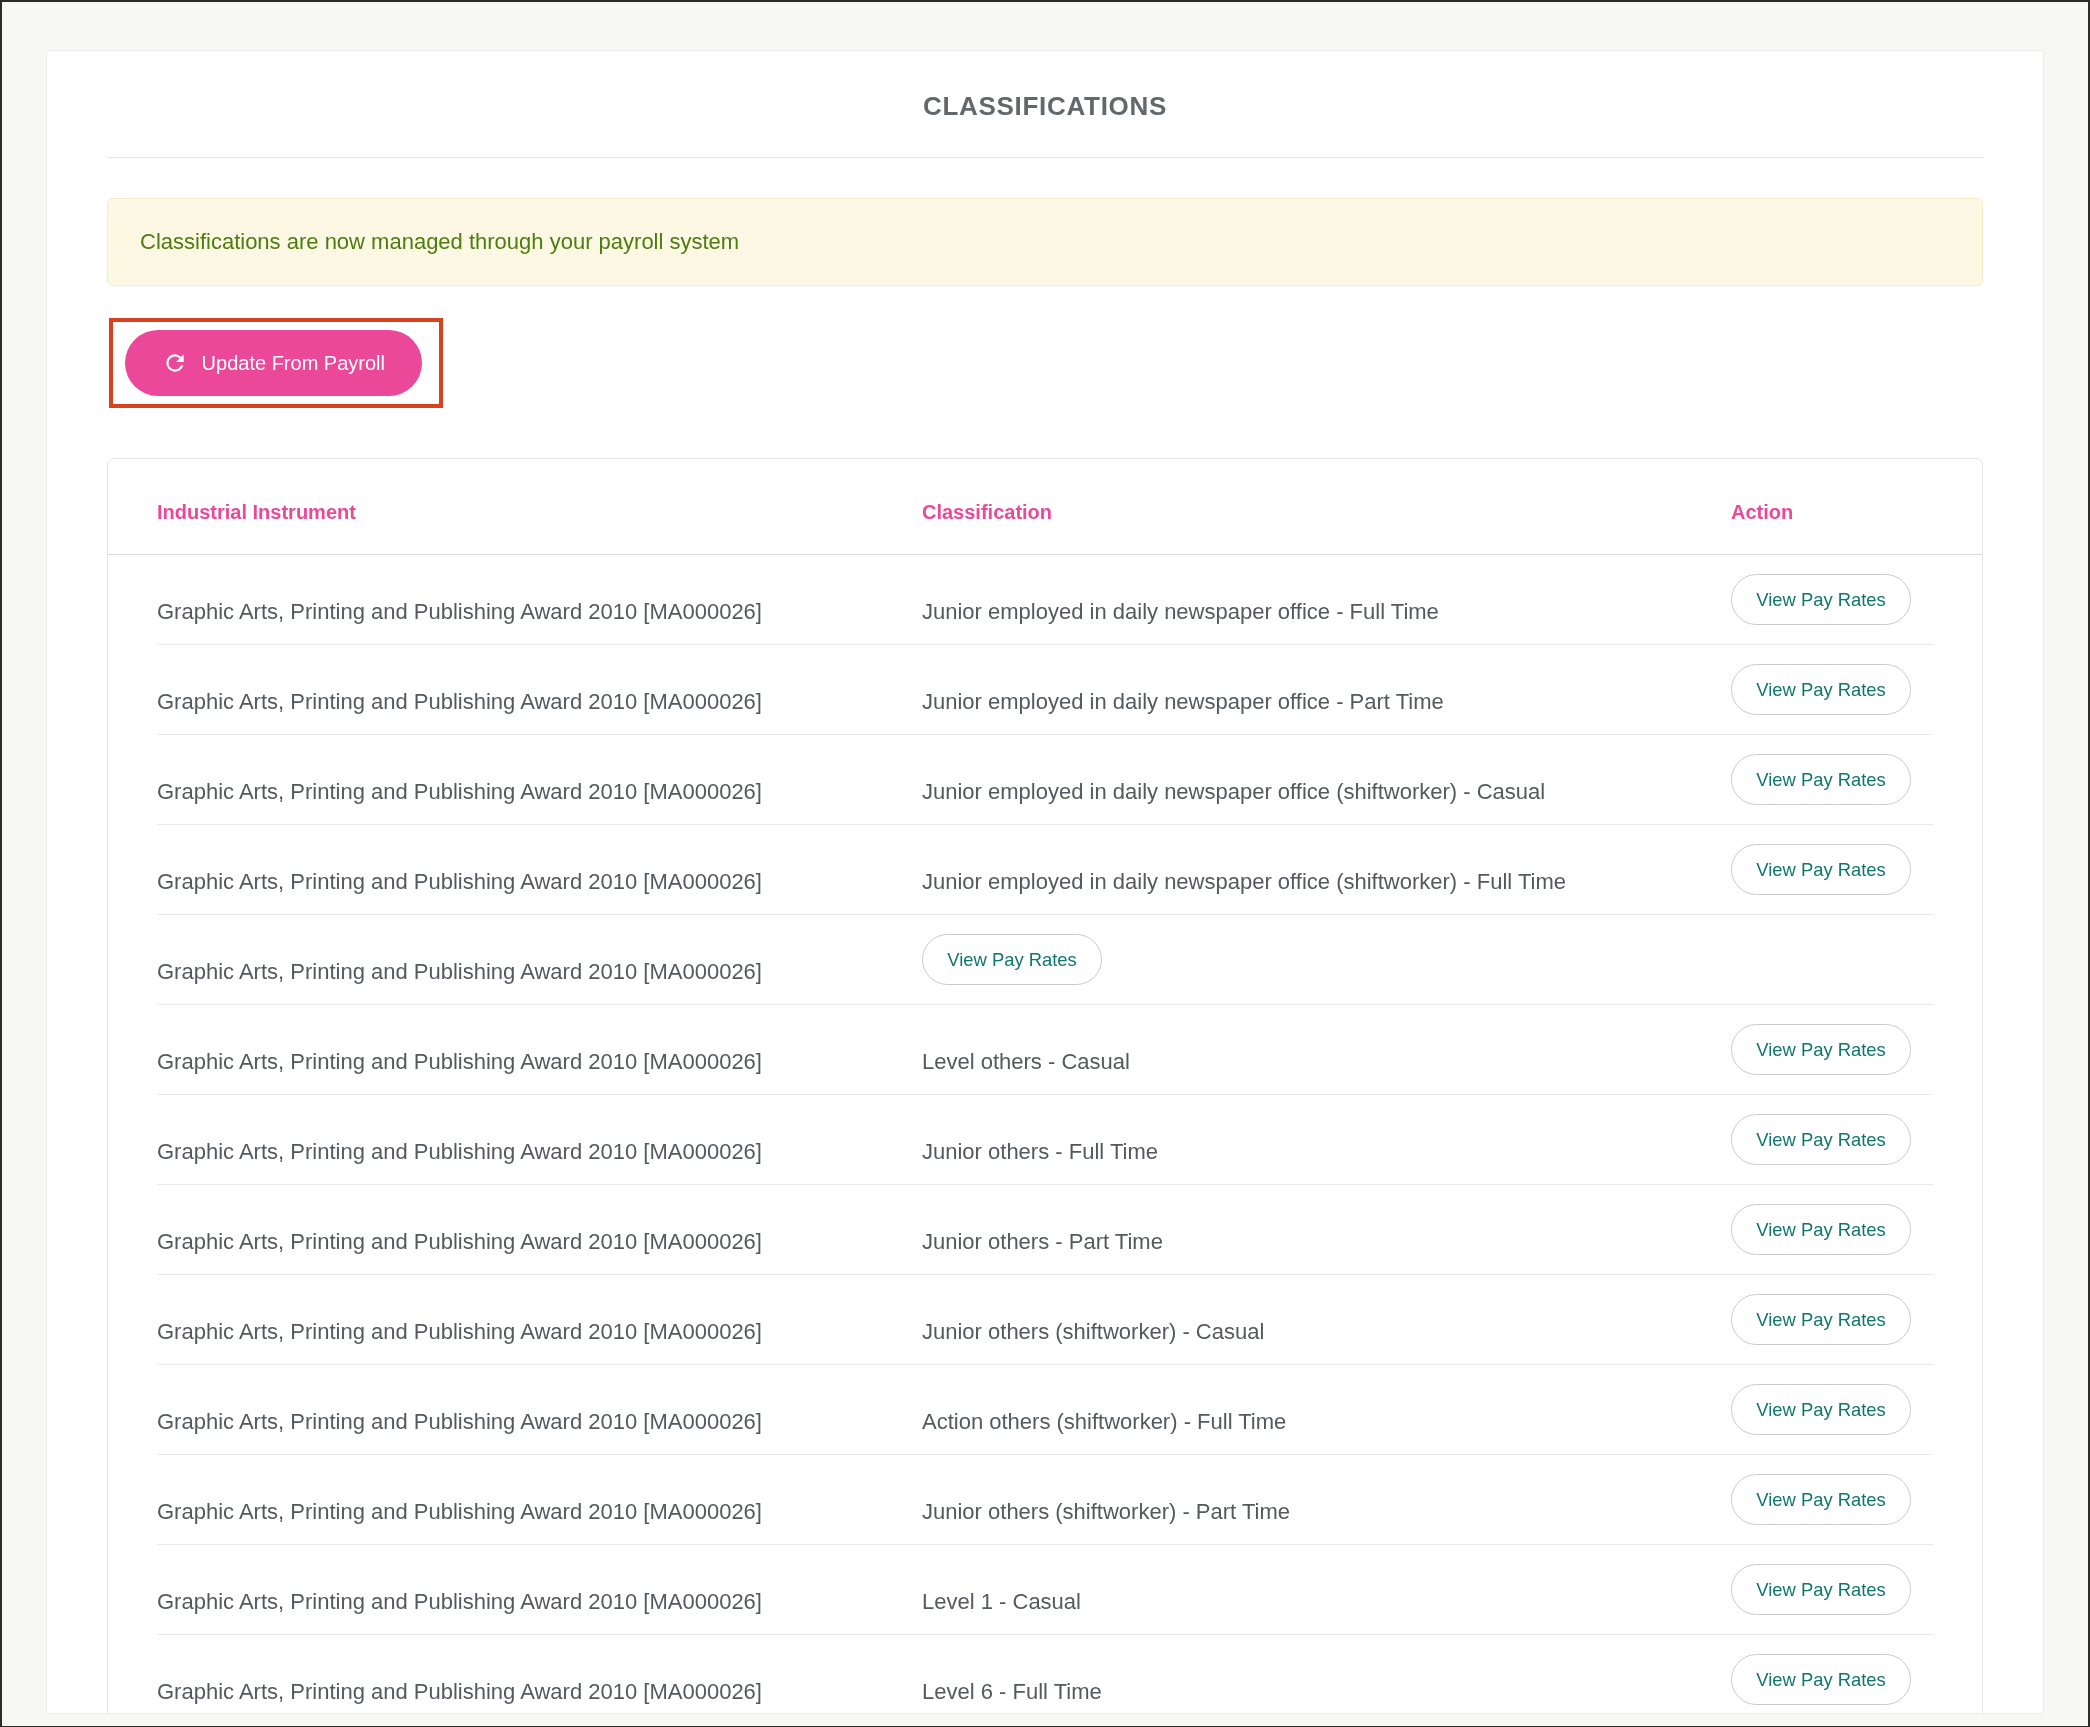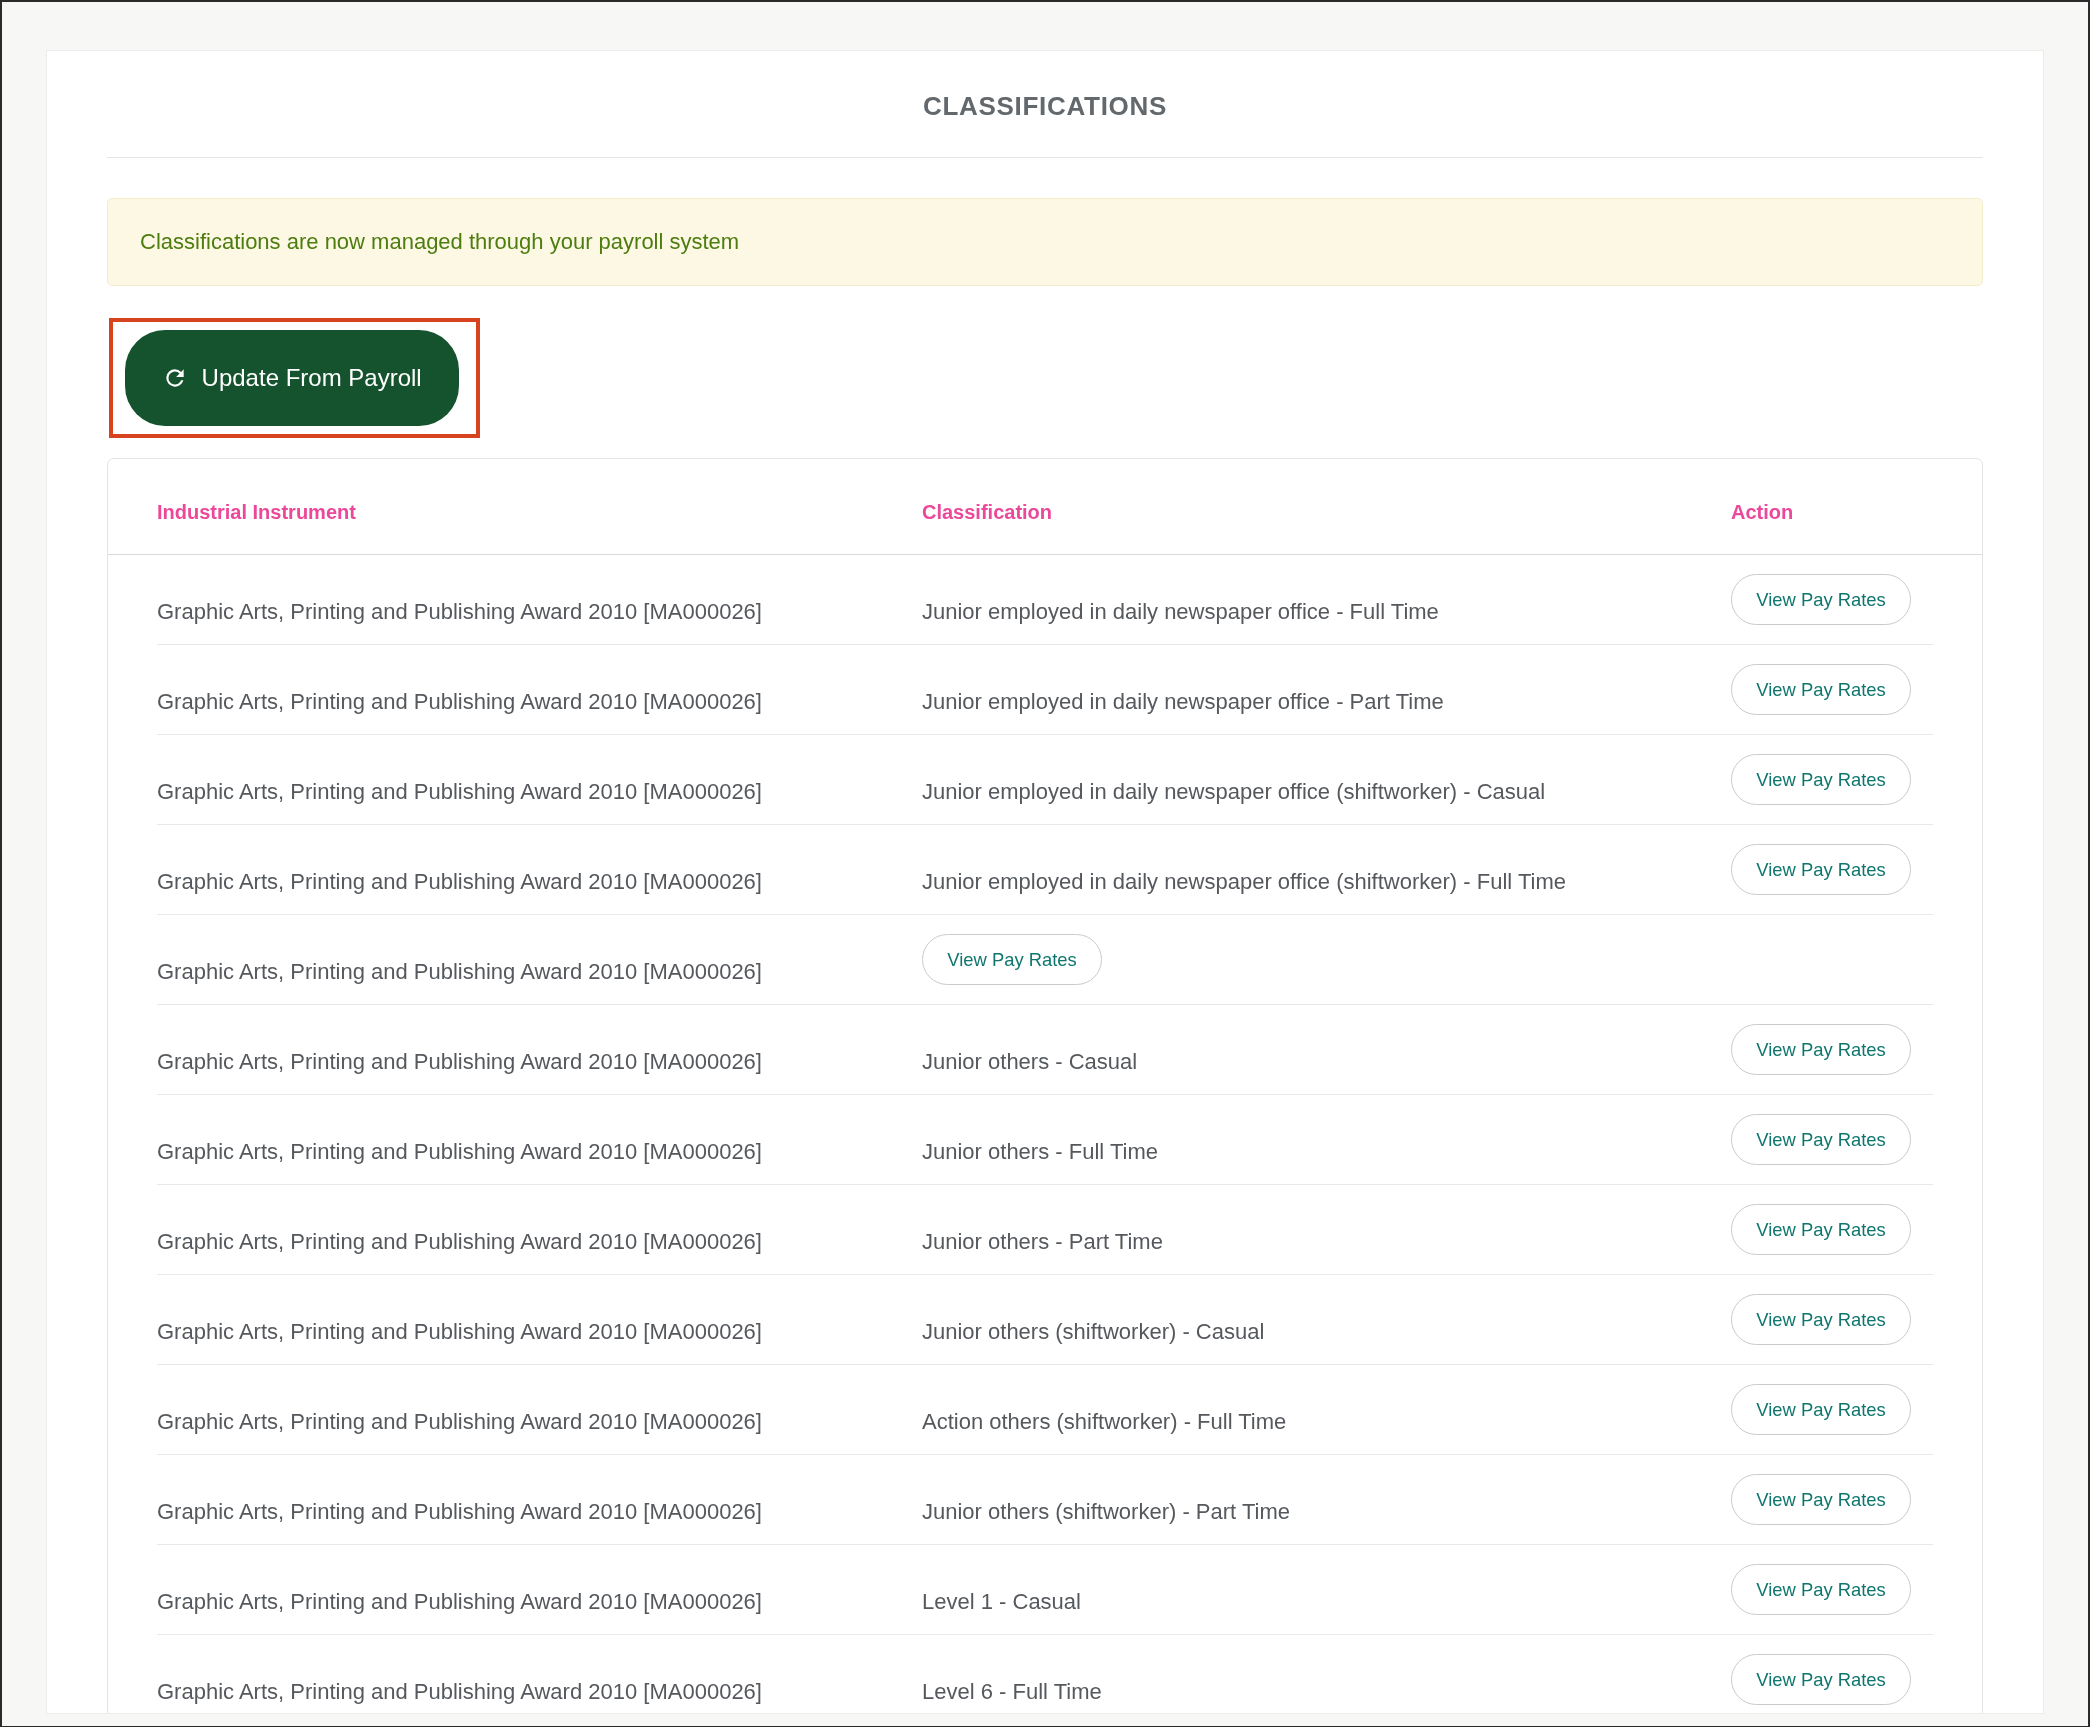--- a/index.html
+++ b/index.html
@@ -56,27 +56,27 @@
   .annotation-box {
     position: absolute;
     top: -12.3px; left: -16px; right: -21px; bottom: -12.3px;
     border: 4.4px solid #d8431f;
     pointer-events: none;
   }
   .btn-primary {
     display: inline-flex;
     align-items: center;
     gap: 14px;
-    height: 96px;
+    height: 66px;
     padding: 0 37px;
-    background: #14532d;
+    background: #ec4899;
     border: none;
     border-radius: 40px;
     color: #ffffff;
-    font-size: 24px;
+    font-size: 20px;
     font-family: inherit;
     cursor: pointer;
   }
   .btn-primary svg { display: block; }
   .table-panel {
     margin-top: 44px;
     border: 0.9px solid #e2e4e6;
     border-radius: 7px;
     background: #ffffff;
   }
@@ -184,21 +184,21 @@
 
   <div class="trow">
     <div class="cell">Graphic Arts, Printing and Publishing Award 2010 [MA000026]</div>
     <div class="cell-action">
       <button class="btn-pill">View Pay Rates</button>
     </div>
   </div>
 
   <div class="trow">
     <div class="cell">Graphic Arts, Printing and Publishing Award 2010 [MA000026]</div>
-    <div class="cell">Junior others - Casual</div>
+    <div class="cell">Level others - Casual</div>
     <div class="cell-action">
       <button class="btn-pill">View Pay Rates</button>
     </div>
   </div>
 
   <div class="trow">
     <div class="cell">Graphic Arts, Printing and Publishing Award 2010 [MA000026]</div>
     <div class="cell">Junior others - Full Time</div>
     <div class="cell-action">
       <button class="btn-pill">View Pay Rates</button>

